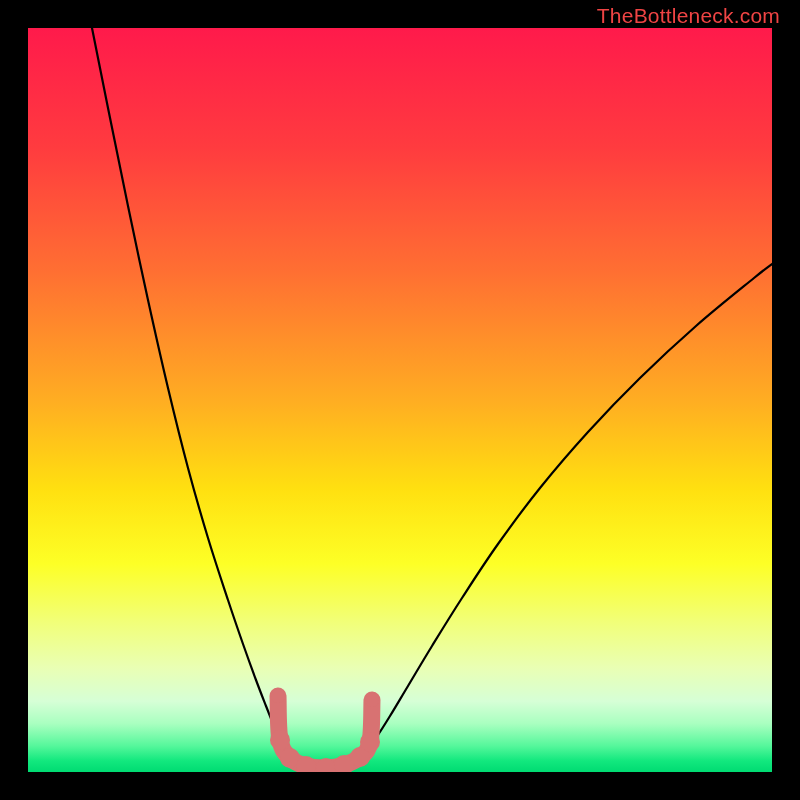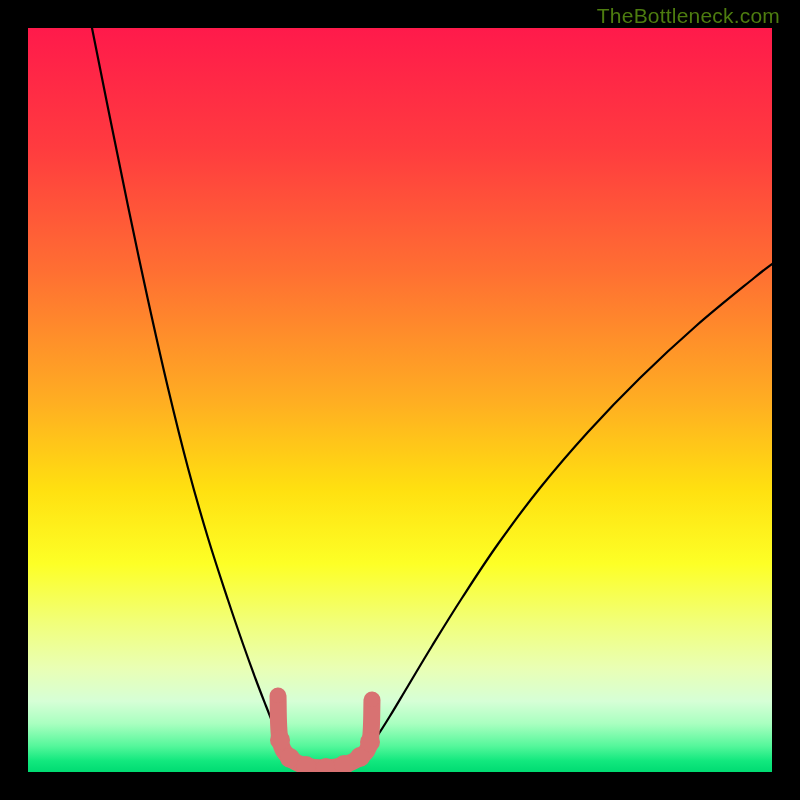--- a/index.html
+++ b/index.html
@@ -28,21 +28,21 @@
     overflow: hidden;
   }
   .gradient {
     position: absolute;
     inset: 0;
   }
   .watermark {
     position: absolute;
     top: 4px;
     right: 20px;
-    color: #4d7c0f;
+    color: #ef4444;
     font-size: 21px;
     font-weight: 500;
     letter-spacing: 0.2px;
   }
   svg {
     position: absolute;
     inset: 0;
   }
 </style>
 </head>

